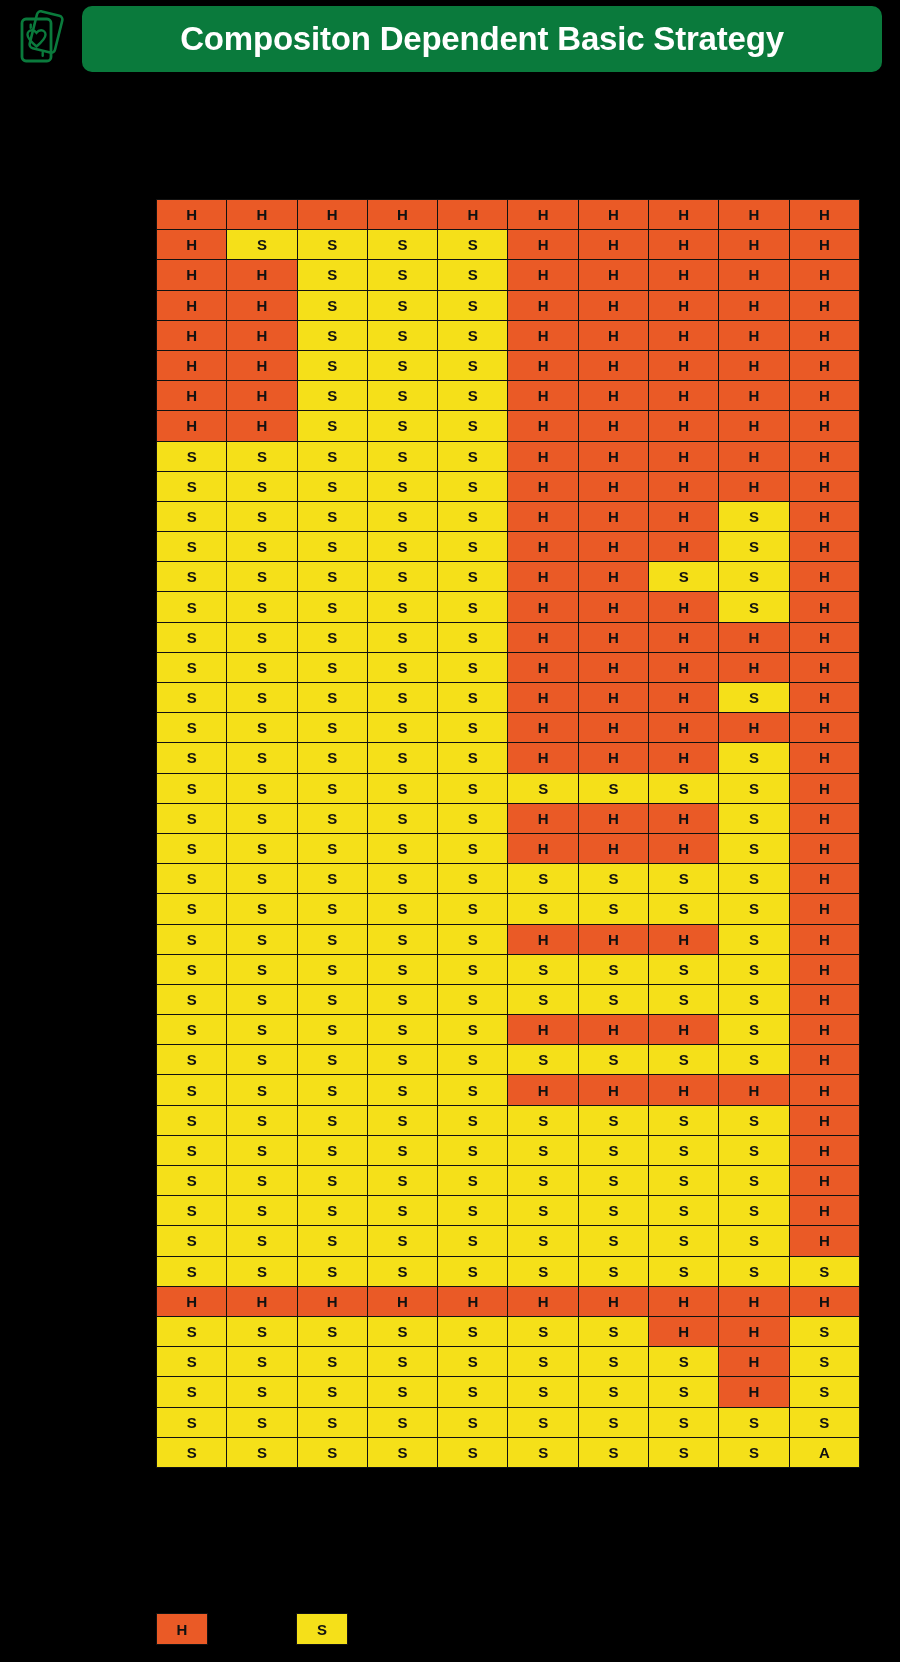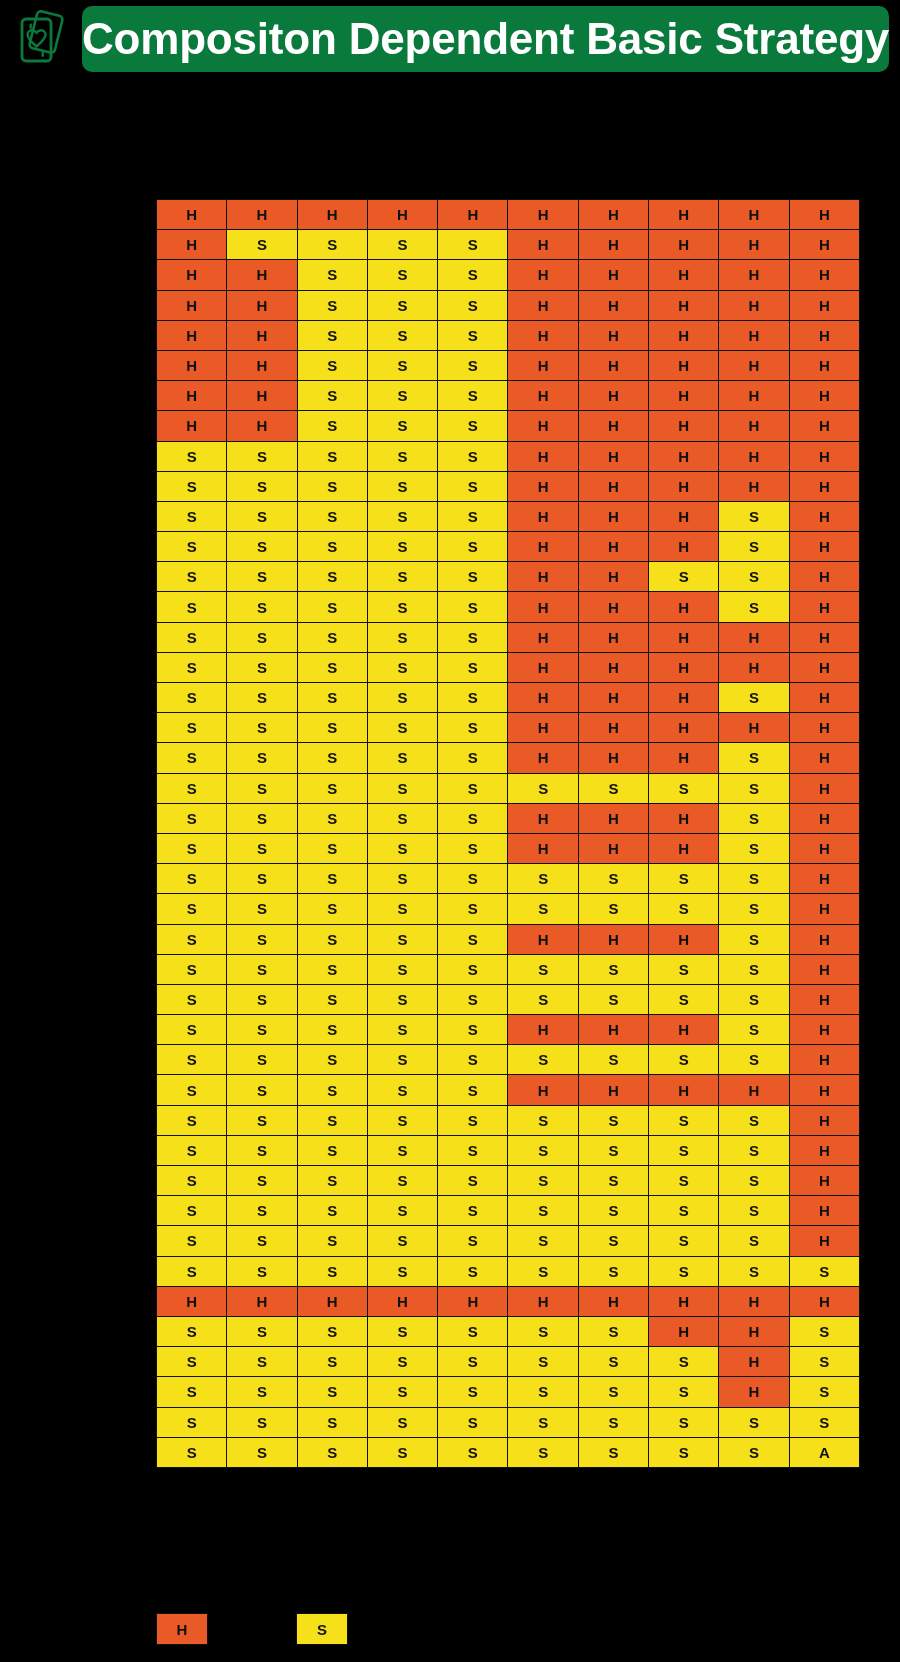--- a/index.html
+++ b/index.html
@@ -42,21 +42,21 @@
     height: 66px;
     background: #0a7a3c;
     border-radius: 10px;
     display: flex;
     align-items: center;
     justify-content: center;
     margin-right: 18px;
   }
   .title-banner span {
     color: #ffffff;
-    font-size: 44px;
+    font-size: 33px;
     font-weight: bold;
     letter-spacing: -0.2px;
     white-space: nowrap;
   }
 
   
   .grid-wrap {
     position: absolute;
     left: 156px;
     top: 199px;

